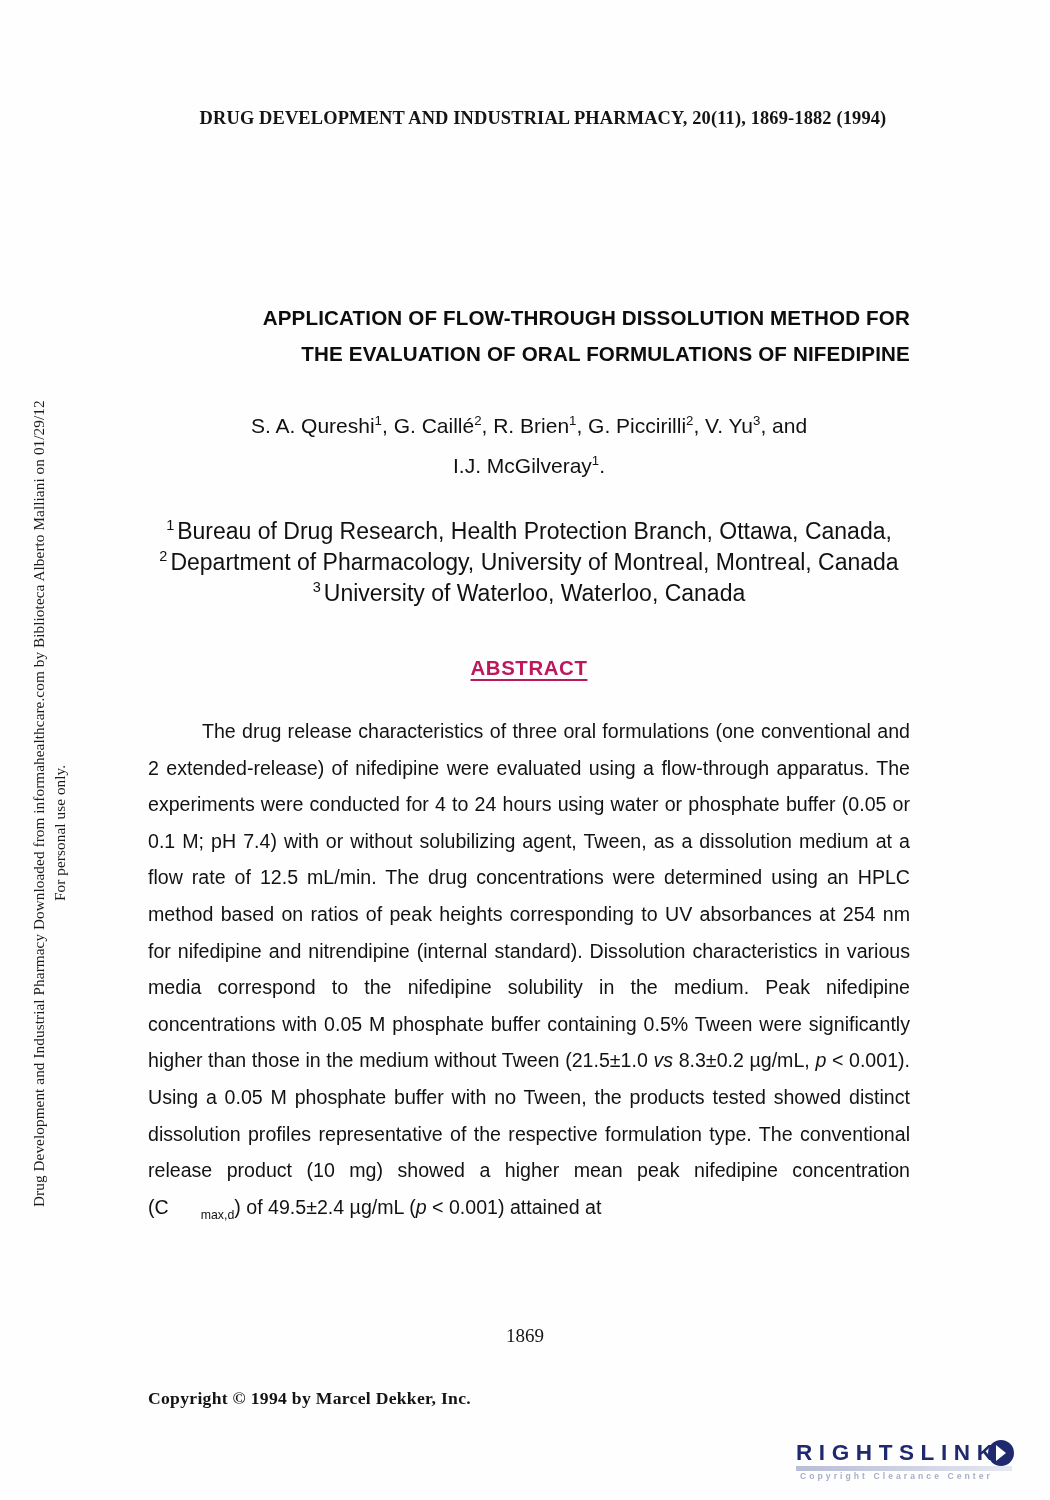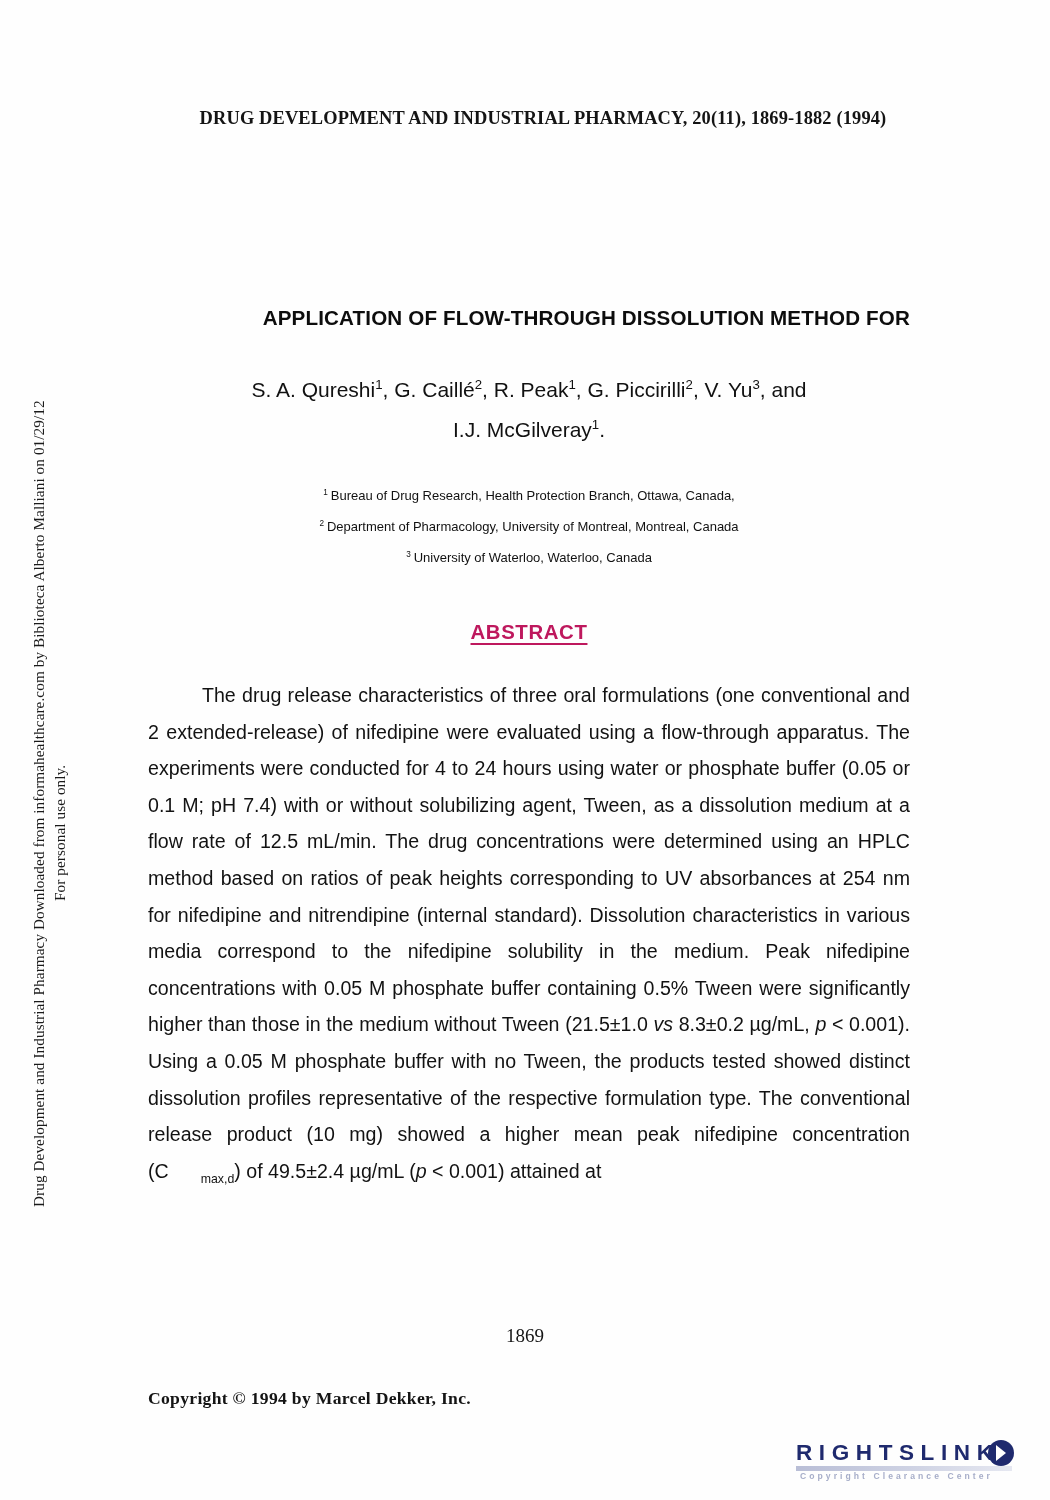--- a/index.html
+++ b/index.html
@@ -101,21 +101,21 @@
   sub, .sub {
     font-size: 0.63em;
     vertical-align: sub;
     line-height: 0;
     padding-left: 32px;
   }
 
   #affiliation-block {
     margin-top: 30px;
     text-align: center;
-    font-size: 13px;
+    font-size: 23px;
     line-height: 31px;
     color: #111111;
   }
   #affiliation-block .affline { display: block; }
   #affiliation-block .affline .sup {
     margin-right: 3px;
   }
 
   #abstract-heading {
     margin-top: 48px;
@@ -218,24 +218,25 @@
     <span class="wm-line" id="wm-line-1">Drug Development and Industrial Pharmacy Downloaded from informahealthcare.com by Biblioteca Alberto Malliani on 01/29/12</span>
     <span class="wm-line" id="wm-line-2">For personal use only.</span>
   </div>
 
   <div id="journal-header">DRUG DEVELOPMENT AND INDUSTRIAL PHARMACY, 20(11), 1869-1882 (1994)</div>
 
   <div id="content">
 
     <h1 id="title-block">
       <span class="tline">APPLICATION OF FLOW-THROUGH DISSOLUTION METHOD FOR</span>
+      <span class="tline">THE EVALUATION OF ORAL FORMULATIONS OF NIFEDIPINE</span>
     </h1>
 
     <div id="authors-block">
-      <span class="aline" id="authors-line-1"><span>S. A. Qureshi</span><span class="sup">1</span><span>, G. Caillé</span><span class="sup">2</span><span>, R. Peak</span><span class="sup">1</span><span>, G. Piccirilli</span><span class="sup">2</span><span>, V. Yu</span><span class="sup">3</span><span>, and</span></span>
+      <span class="aline" id="authors-line-1"><span>S. A. Qureshi</span><span class="sup">1</span><span>, G. Caillé</span><span class="sup">2</span><span>, R. Brien</span><span class="sup">1</span><span>, G. Piccirilli</span><span class="sup">2</span><span>, V. Yu</span><span class="sup">3</span><span>, and</span></span>
       <span class="aline" id="authors-line-2"><span>I.J. McGilveray</span><span class="sup">1</span><span>.</span></span>
     </div>
 
     <div id="affiliation-block">
         <span class="affline"><span class="sup">1</span><span>Bureau of Drug Research, Health Protection Branch, Ottawa, Canada,</span></span>
         <span class="affline"><span class="sup">2</span><span>Department of Pharmacology, University of Montreal, Montreal, Canada</span></span>
         <span class="affline"><span class="sup">3</span><span>University of Waterloo, Waterloo, Canada</span></span>
       </div>
 
     <h2 id="abstract-heading">ABSTRACT</h2>

